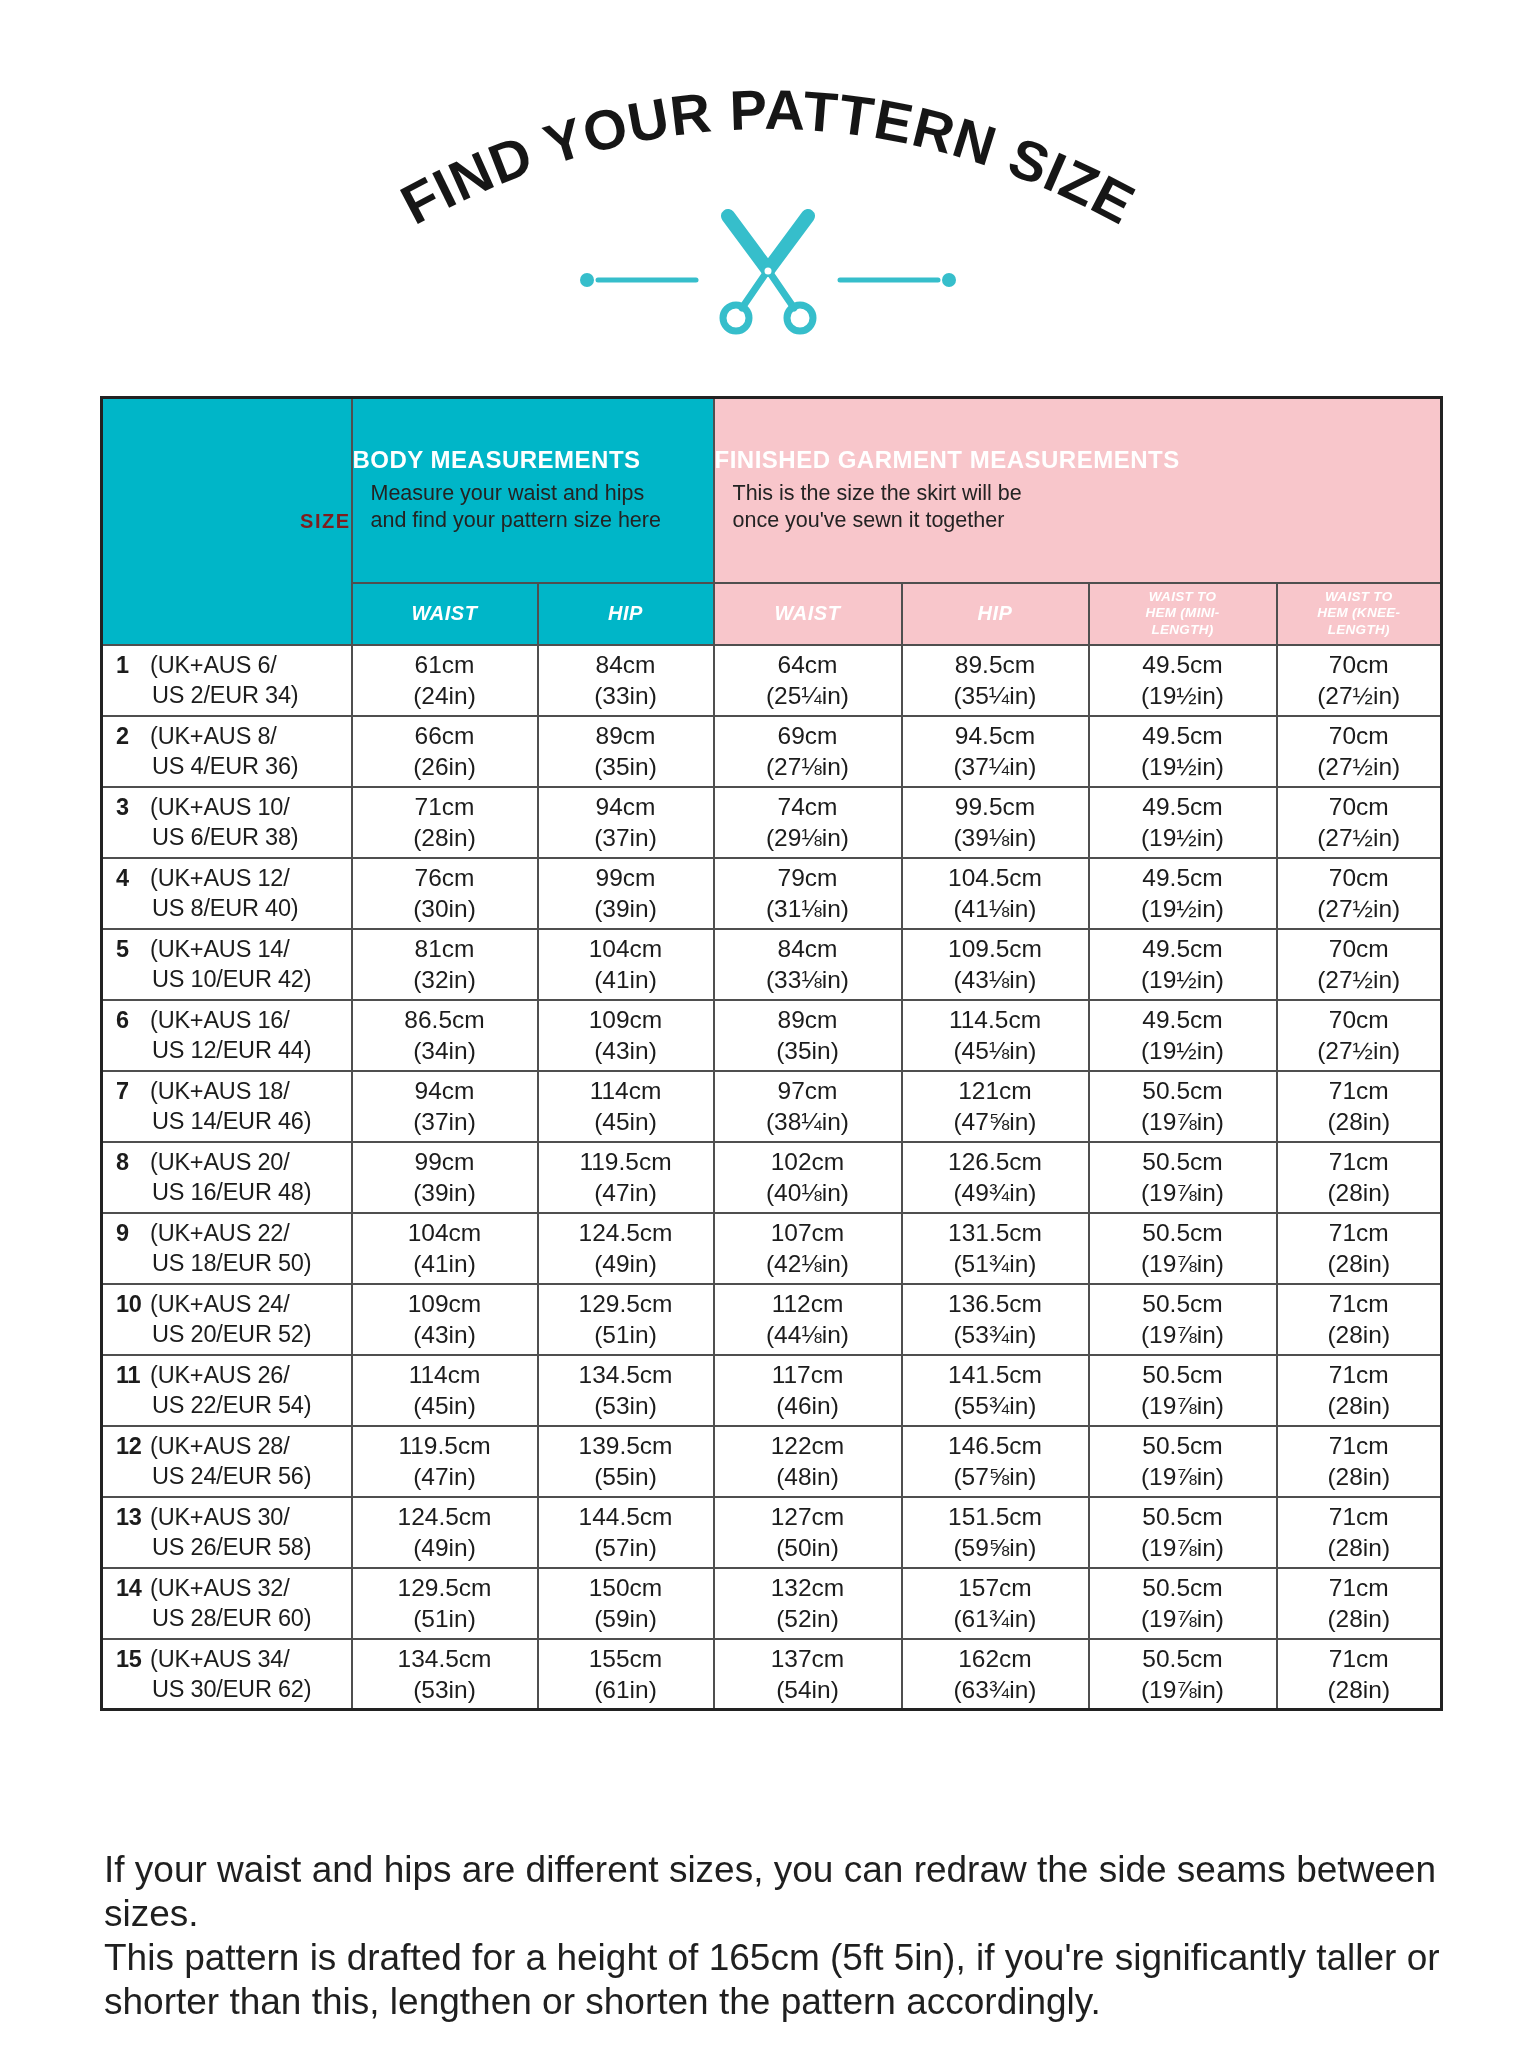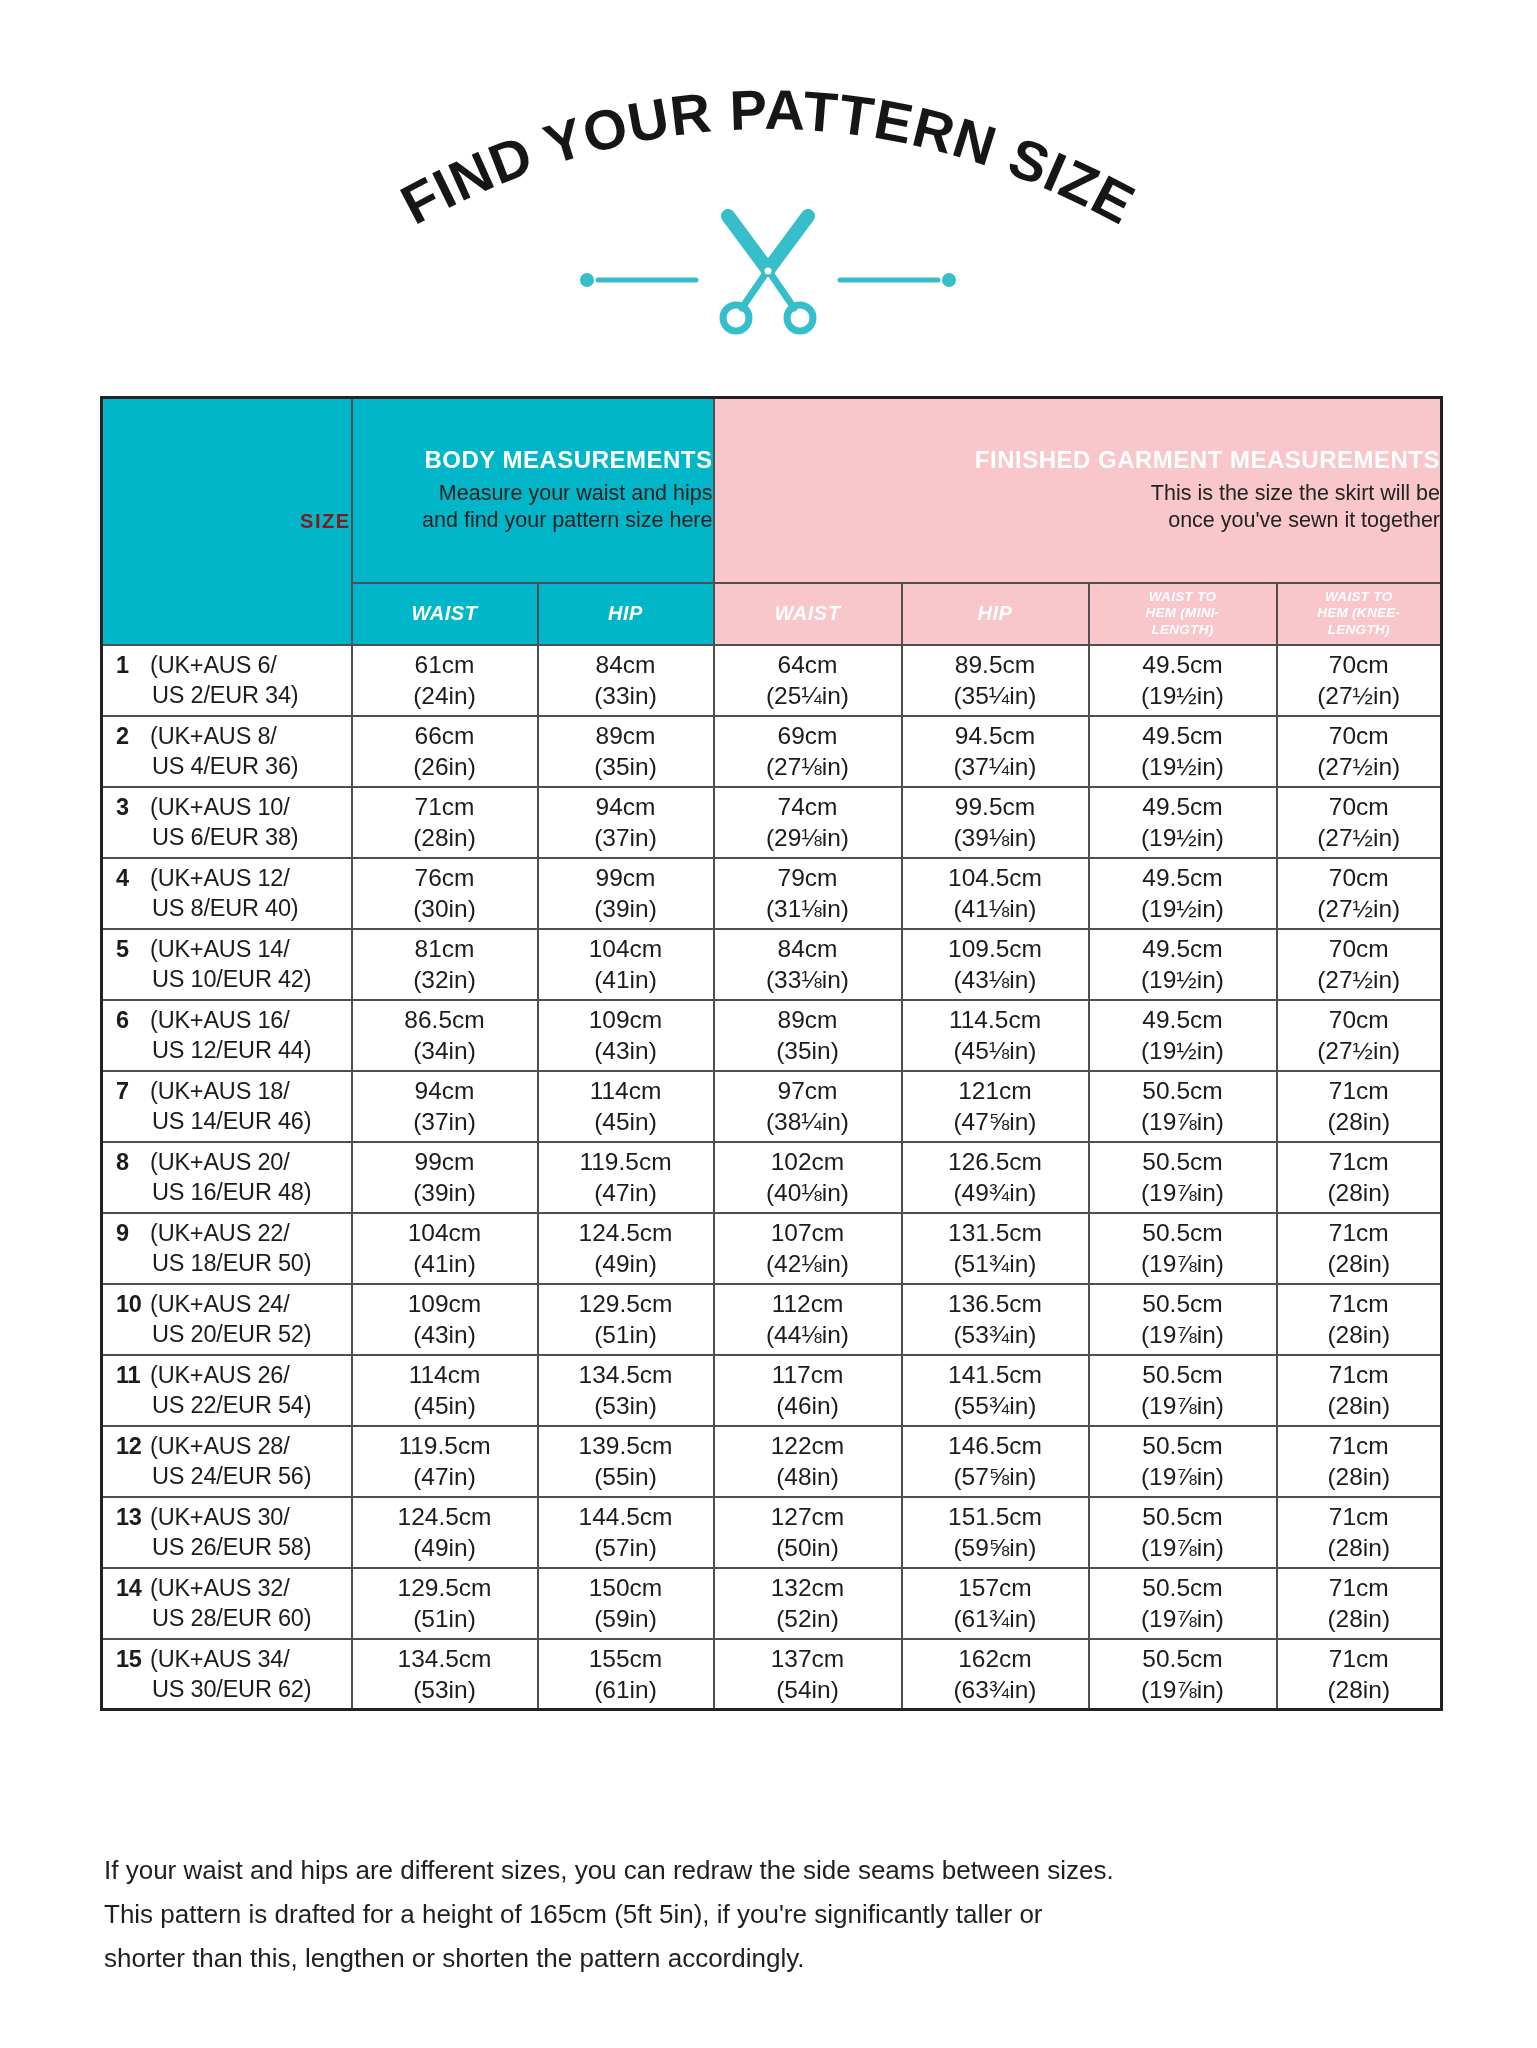--- a/index.html
+++ b/index.html
@@ -21,40 +21,40 @@
                      border-collapse:collapse; table-layout:fixed;
                      border:3px solid #222222; }
   .size-table th, .size-table td { border:2px solid #4f4f4f; padding:0; }
   .teal { background:#00b6c8; }
   .pink { background:#f8c6cb; }
   tr.h1 { height:185px; }
   tr.h2 { height:62px;font-style:italic; }
   tr.data-row { height:71px; }
 
   .size-head { color:#7f1d1d; font-size:20px; font-weight:bold; letter-spacing:1.5px; text-align:right; }
-  .group-cell { text-align:right; vertical-align:middle; }
+  .group-cell { text-align:left; vertical-align:middle; }
   .g-title { color:#ffffff; font-size:24px; font-weight:bold; letter-spacing:0.5px; margin-bottom:6px; }
   .g-sub { color:#232323; font-size:21.5px; font-weight:normal; line-height:1.25;margin-left:18px; }
 
   .sub-head { color:#ffffff; font-size:20px; font-weight:bold; letter-spacing:0.5px; text-align:center; vertical-align:middle; }
   .sub-head.small { font-size:13.5px; line-height:1.2; letter-spacing:0.3px; }
   .sub-head.small span { display:block; }
 
   td.size-cell { text-align:left; vertical-align:middle; padding-left:13px;
                  font-size:23.5px; letter-spacing:-0.2px; color:#1c1c1c; }
   .size-cell .num { display:inline-block; min-width:34px; font-weight:bold; }
   .size-cell .sl2 { padding-left:36px; }
   .size-cell div { line-height:30px; }
 
   td.val { text-align:center; vertical-align:middle; font-size:24.5px; color:#1c1c1c; }
   td.val div { line-height:31px; }
 
   
   .footer { position:absolute; left:104px; top:1848px; width:1360px;
-            font-size:26px; line-height:44px; color:#1f1f1f; }
+            font-size:37px; line-height:44px; color:#1f1f1f; }
   .footer .url { font-weight:bold; }
 </style>
 </head>
 <body>
 
 <div class="page">
 
   <svg class="title-svg" width="820" height="240" viewBox="0 0 820 240">
     <defs>
       <path id="titleArc" d="M 60,190 Q 410,0 760,190" fill="none"></path>

